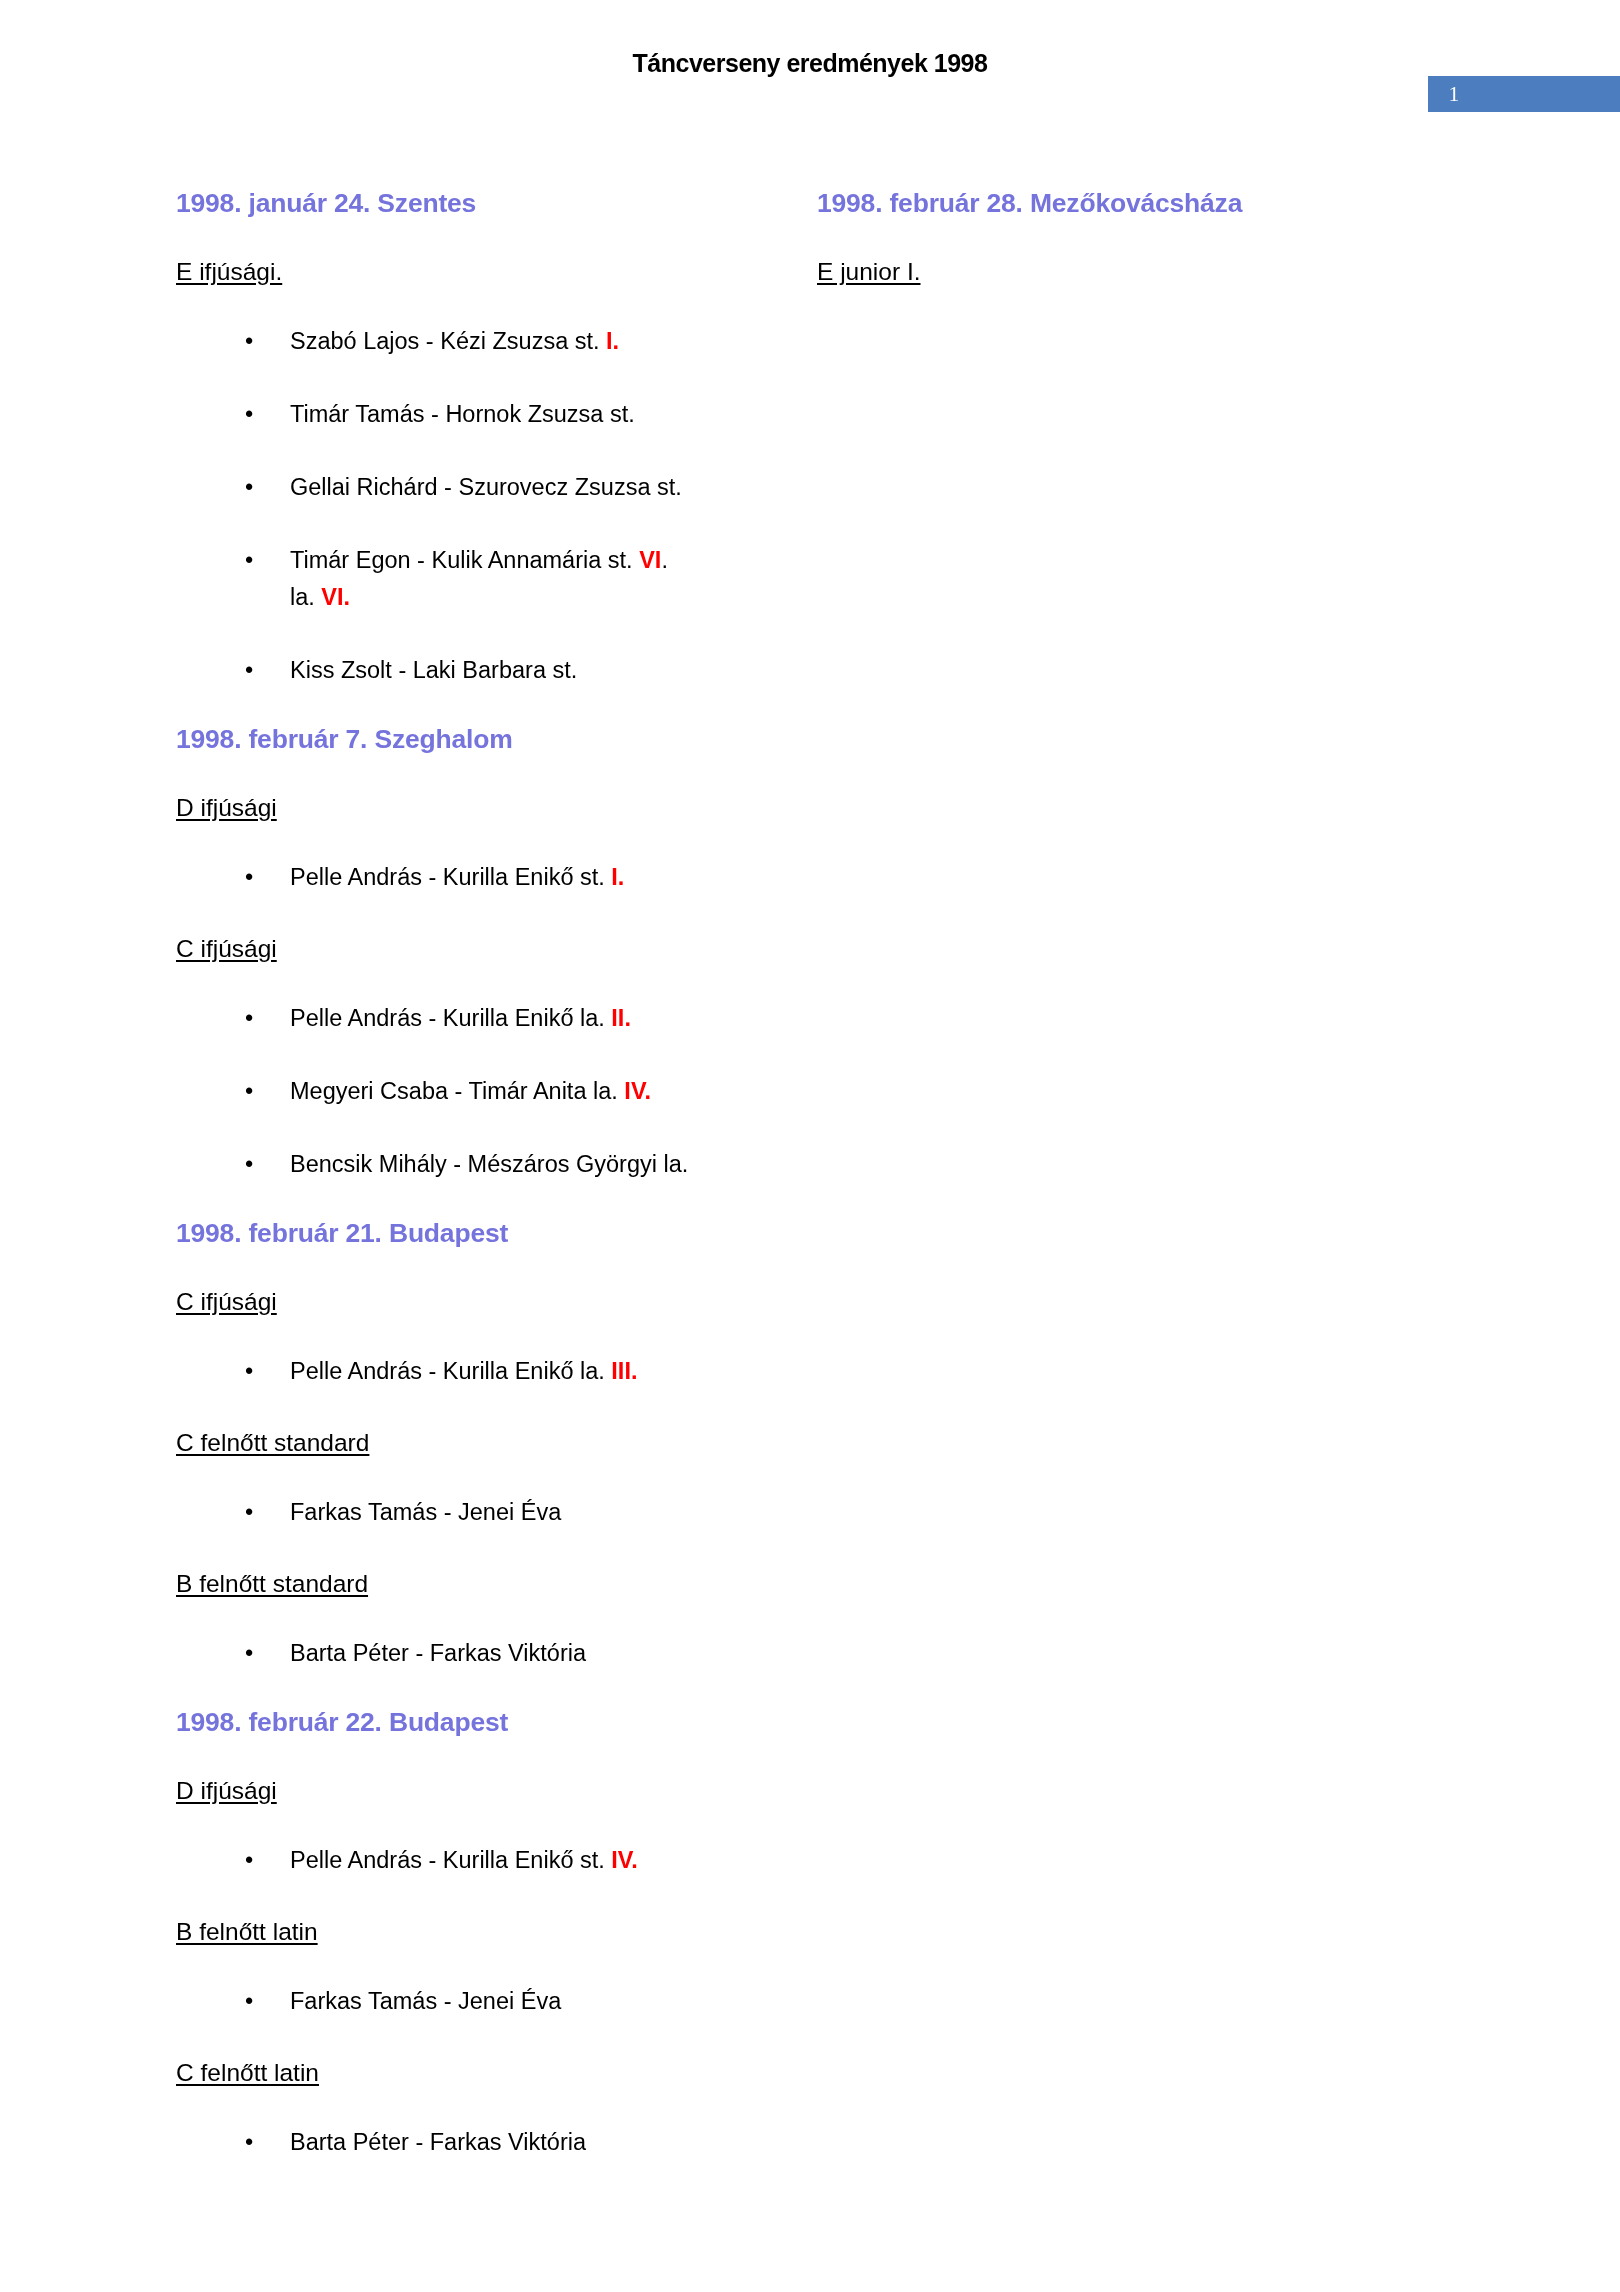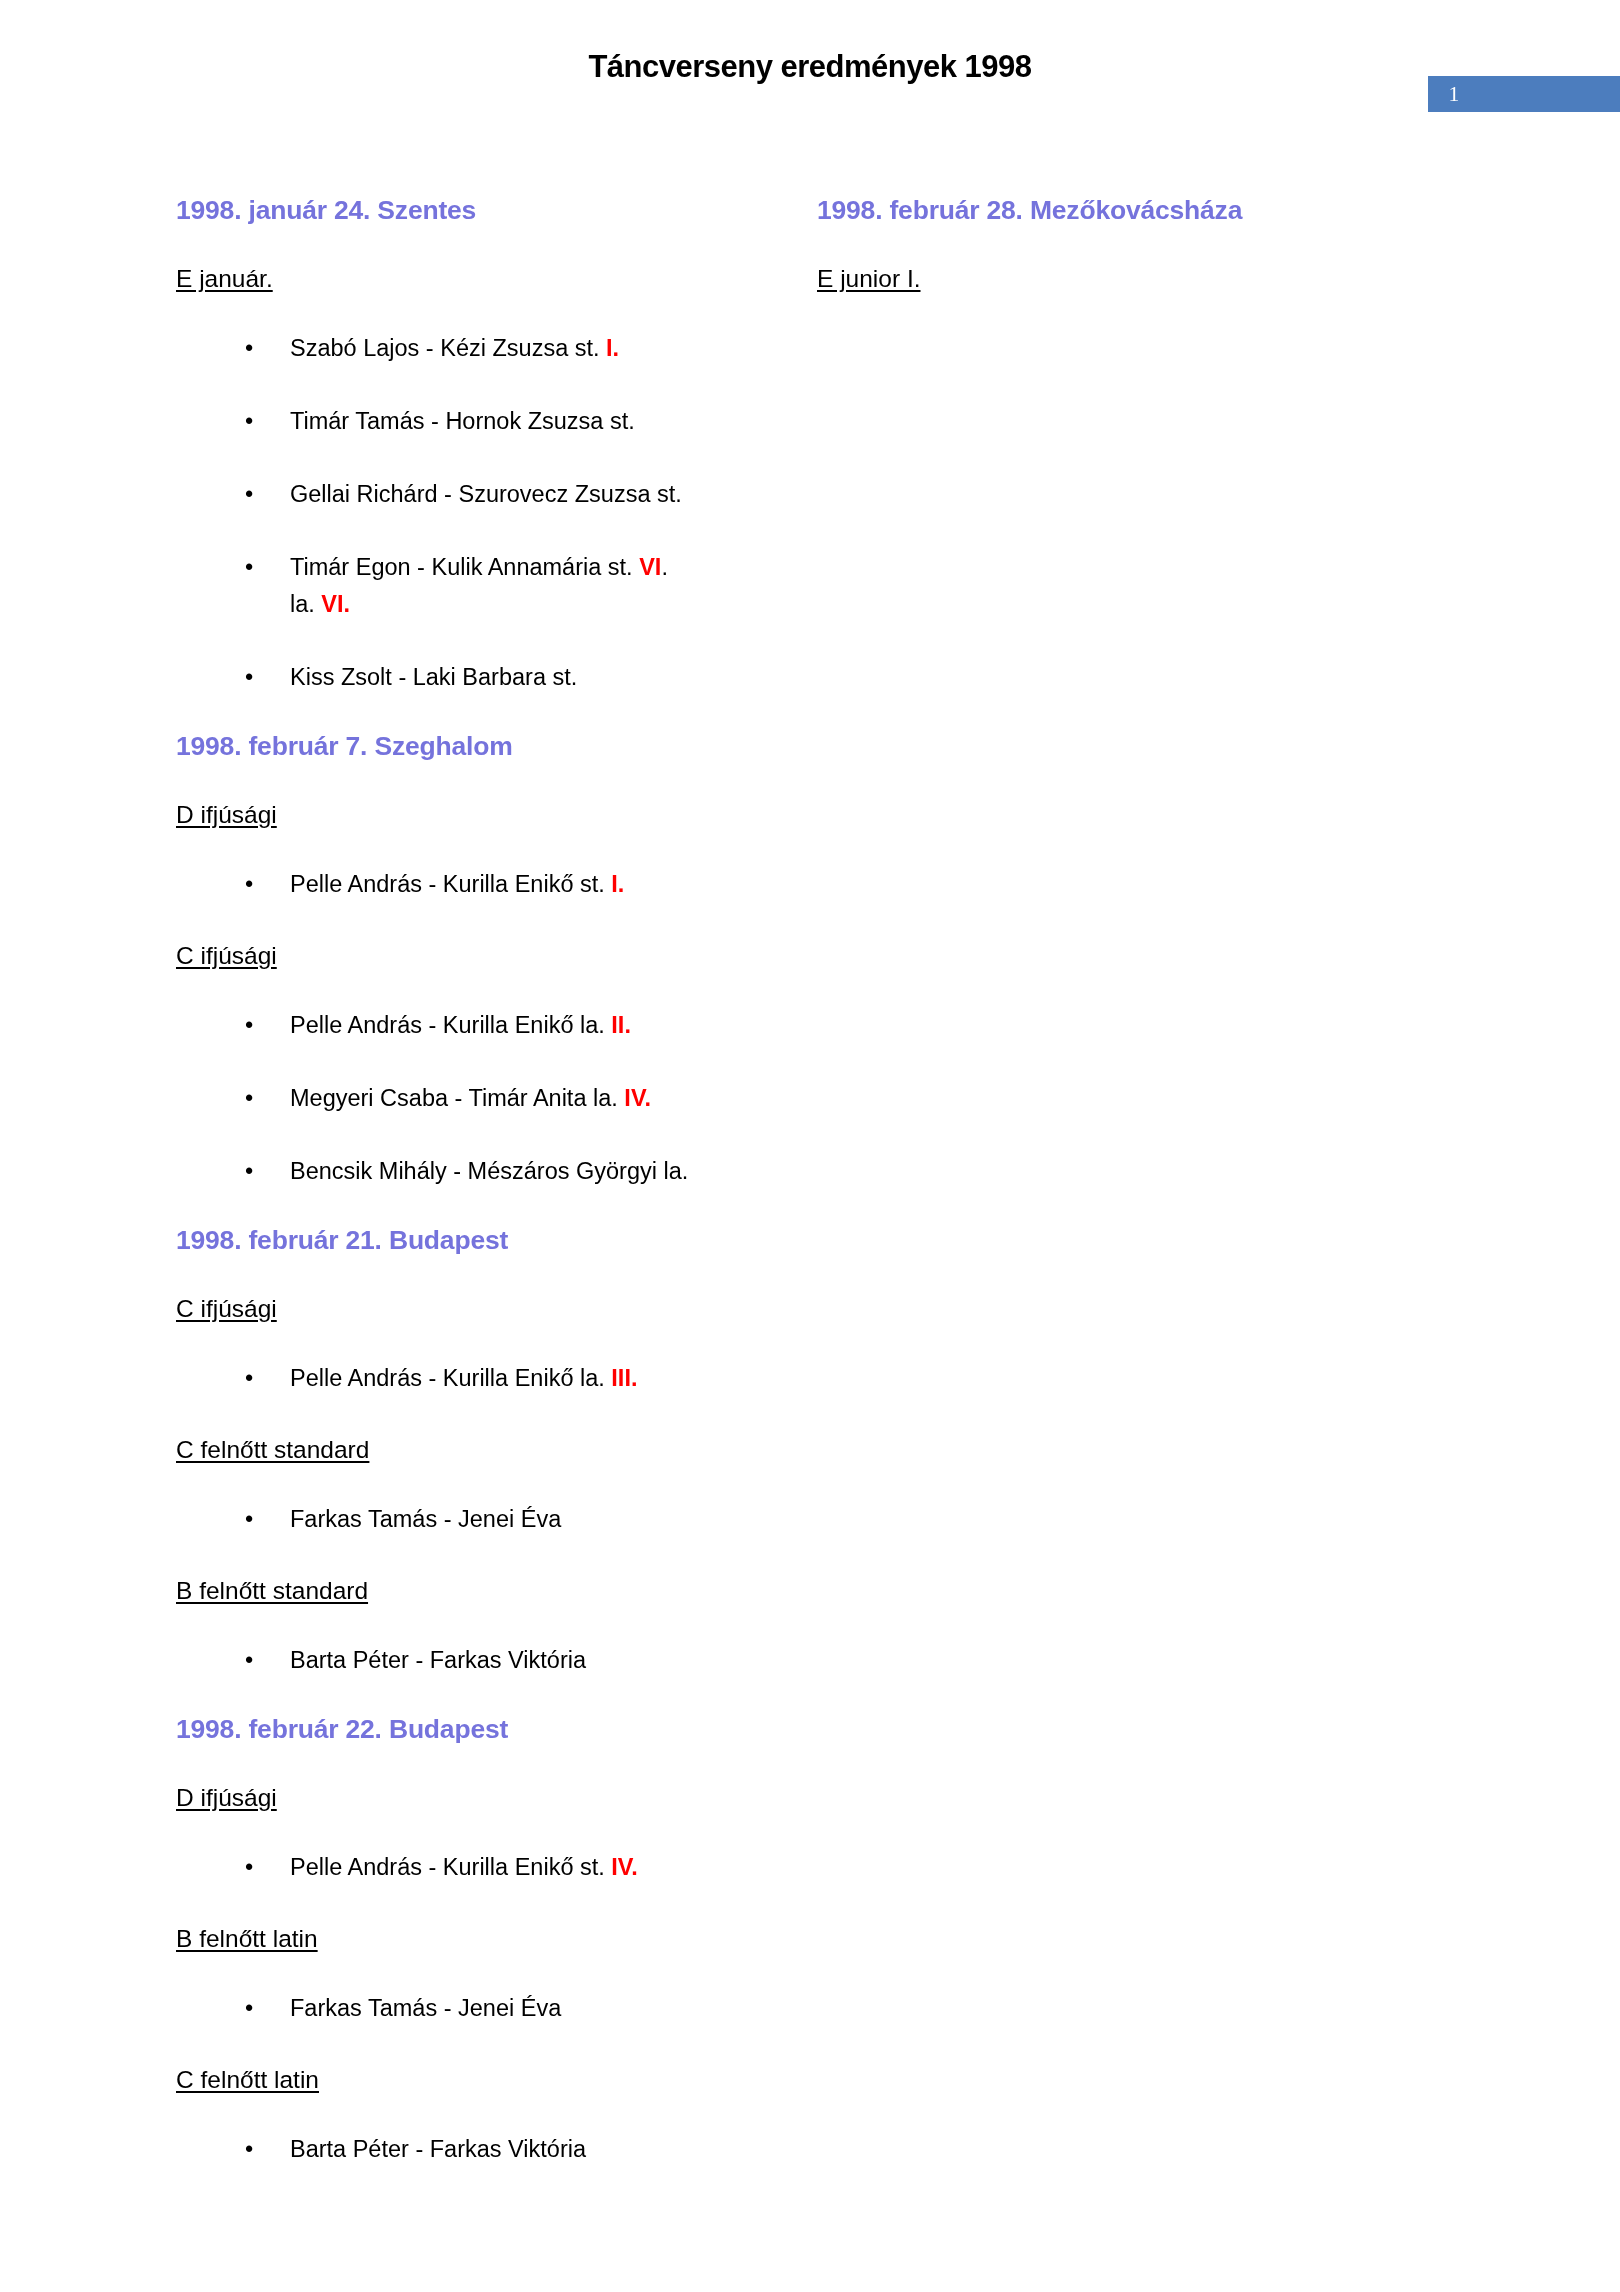--- a/index.html
+++ b/index.html
@@ -15,21 +15,21 @@
     background: #FFFFFF;
     color: #000000;
     font-family: "Liberation Sans", sans-serif;
     position: relative;
     overflow: hidden;
   }
   .page-title {
     margin: 0;
     padding-top: 49px;
     text-align: center;
-    font-size: 31px;
+    font-size: 25px;
     font-weight: bold;
     letter-spacing: -0.5px;
   }
   .page-badge {
     position: absolute;
     top: 76px; right: 0;
     width: 192px; height: 36px;
     background: var(--badge-bg);
     color: var(--badge-text);
     display: flex; align-items: center;
@@ -82,21 +82,21 @@
 <h1 class="page-title">Táncverseny eredmények 1998</h1>
 
 <div class="page-badge">
   <span>1</span>
 </div>
 
 <div class="columns">
   <div class="col" id="col-left">
       <section class="event">
         <h2 class="event-heading">1998. január 24. Szentes</h2>
-        <div class="category-label">E január.</div>
+        <div class="category-label">E ifjúsági.</div>
         <ul class="results">
           <li><span>Szabó Lajos - Kézi Zsuzsa st. </span><span class="rank">I.</span></li>
           <li><span>Timár Tamás - Hornok Zsuzsa st.</span></li>
           <li><span>Gellai Richárd - Szurovecz Zsuzsa st.</span></li>
           <li><span>Timár Egon - Kulik Annamária st. </span><span class="rank">VI</span><span>. </span><br><span>la. </span><span class="rank">VI.</span></li>
           <li><span>Kiss Zsolt - Laki Barbara st.</span></li>
         </ul>
       </section>
       <section class="event">
         <h2 class="event-heading">1998. február 7. Szeghalom</h2>

